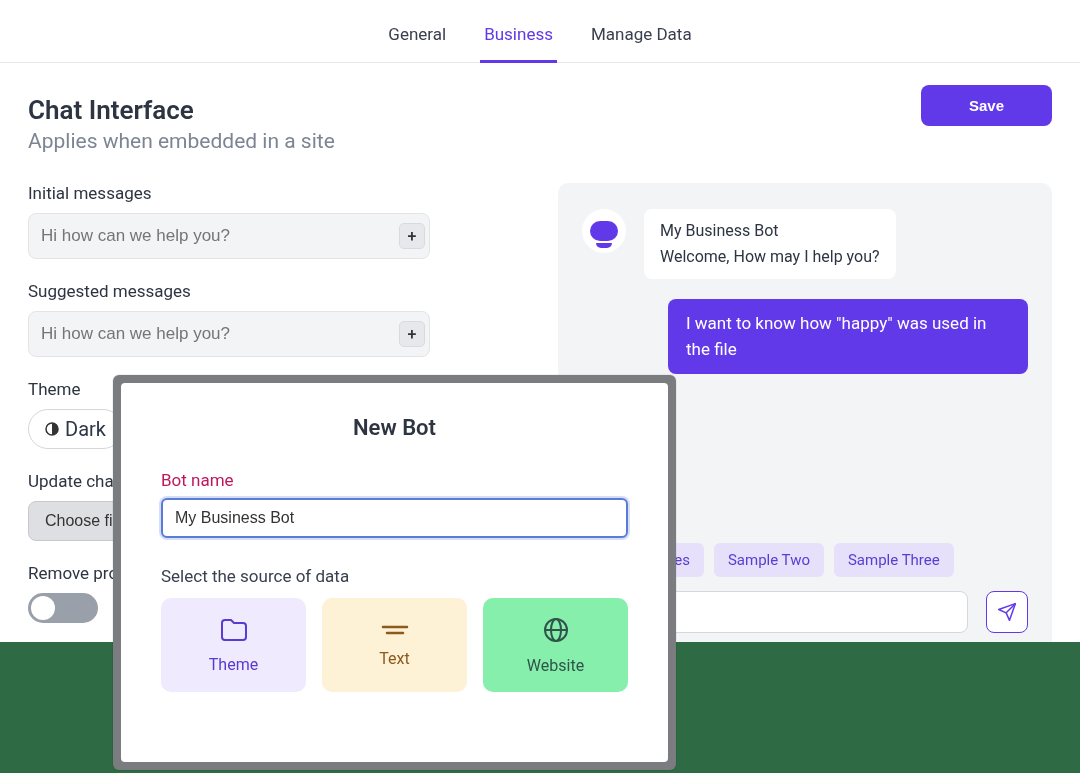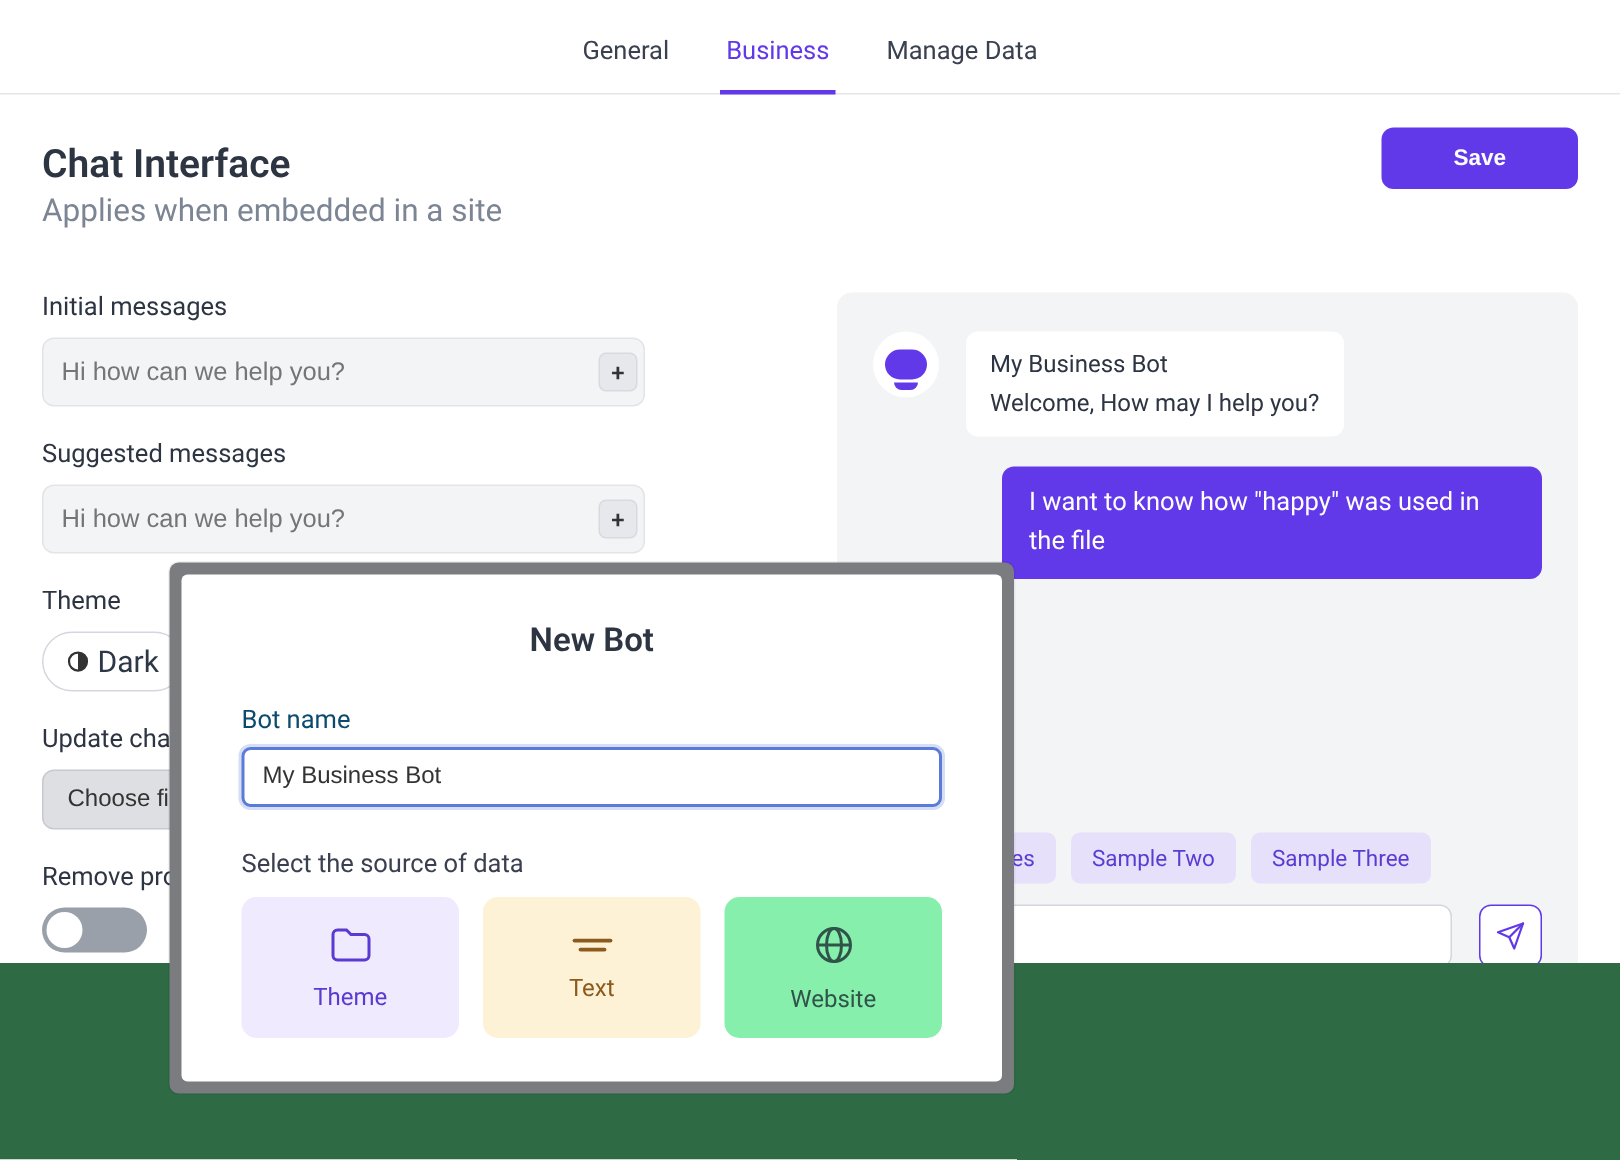--- a/index.html
+++ b/index.html
@@ -42,21 +42,21 @@
 
   .content {
     padding: 22px 28px 0 28px;
     position: relative;
   }
 
   .header-row {
     display: flex;
     justify-content: space-between;
     align-items: flex-start;
-    margin-bottom: 42px;
+    margin-bottom: 30px;
     gap: 16px;
   }
   .title {
     font-size: 26px;
     font-weight: 600;
     color: #2d3442;
     margin: 10px 0 4px 0;
   }
   .subtitle {
     font-size: 21px;
@@ -267,42 +267,42 @@
     height: 131px;
     background: #2e6b44;
   }
 
   
   .modal-backdrop {
     position: absolute;
     left: 113px;
     top: 375px;
     width: 563px;
-    height: 354px;
+    height: 395px;
     background: #7a7c80;
     border-radius: 6px;
     box-shadow: 0 0 0 1px rgba(0,0,0,0.05);
   }
   .modal {
     position: absolute;
     left: 8px; top: 8px; right: 8px; bottom: 8px;
     background: #fff;
     border-radius: 4px;
     padding: 26px 40px;
   }
   .modal h2 {
     text-align: center;
     font-size: 22px;
     font-weight: 600;
     color: #2d3442;
     margin: 6px 0 30px 0;
   }
   .modal .mlabel {
     font-size: 17px;
-    color: #0c4a6e;
+    color: #be185d;
     margin-bottom: 8px;
   }
   .modal .mlabel2 {
     font-size: 17px;
     color: #3a4050;
     margin: 28px 0 12px 0;
   }
   .modal input[type=text] {
     width: 100%;
     height: 40px;

